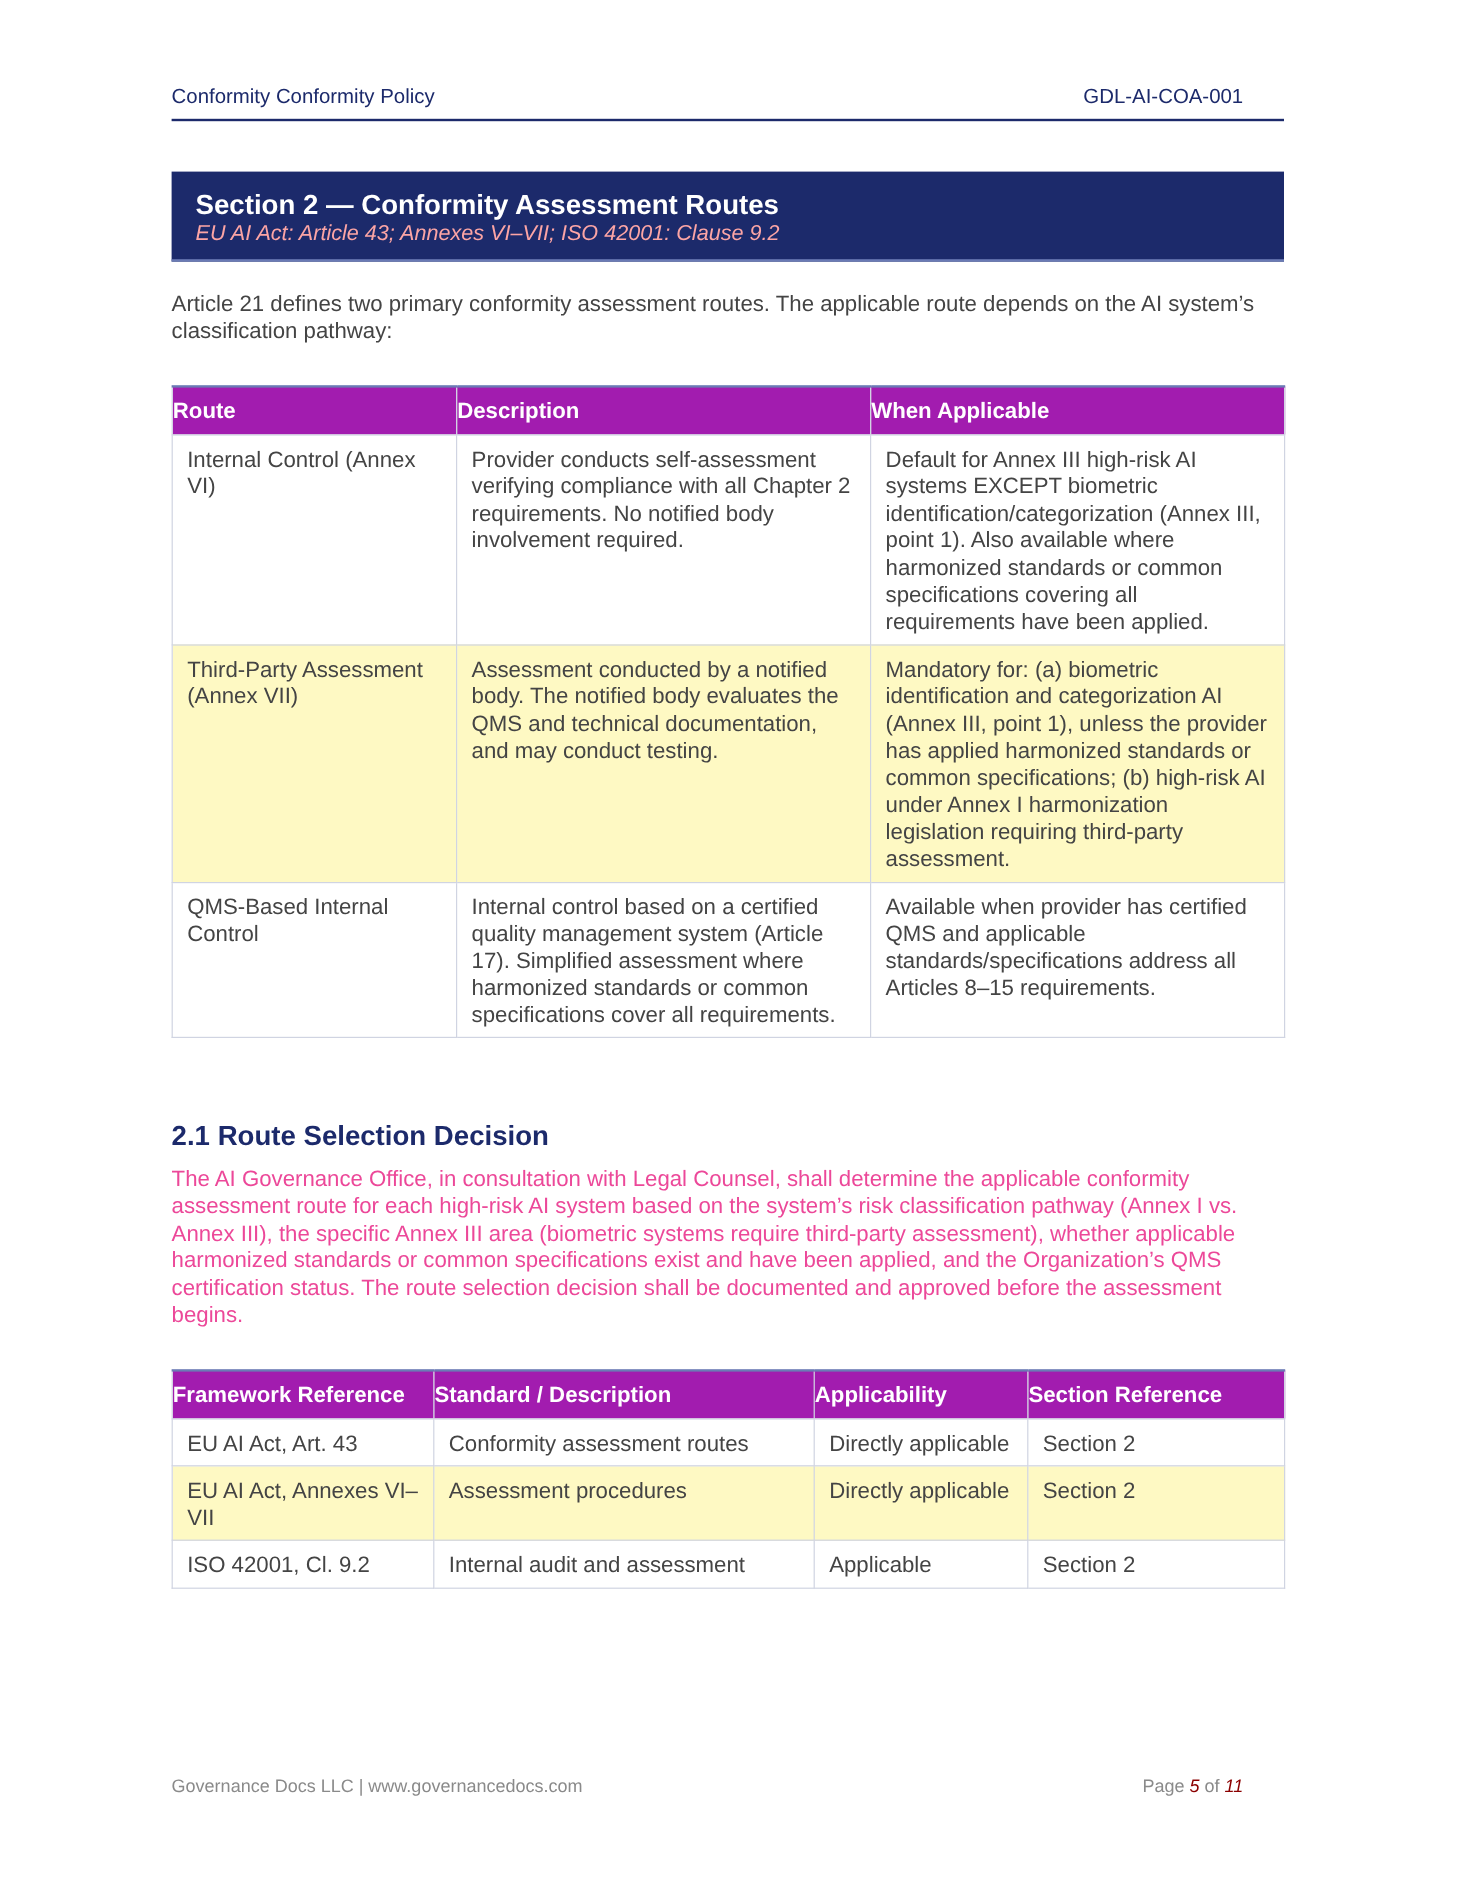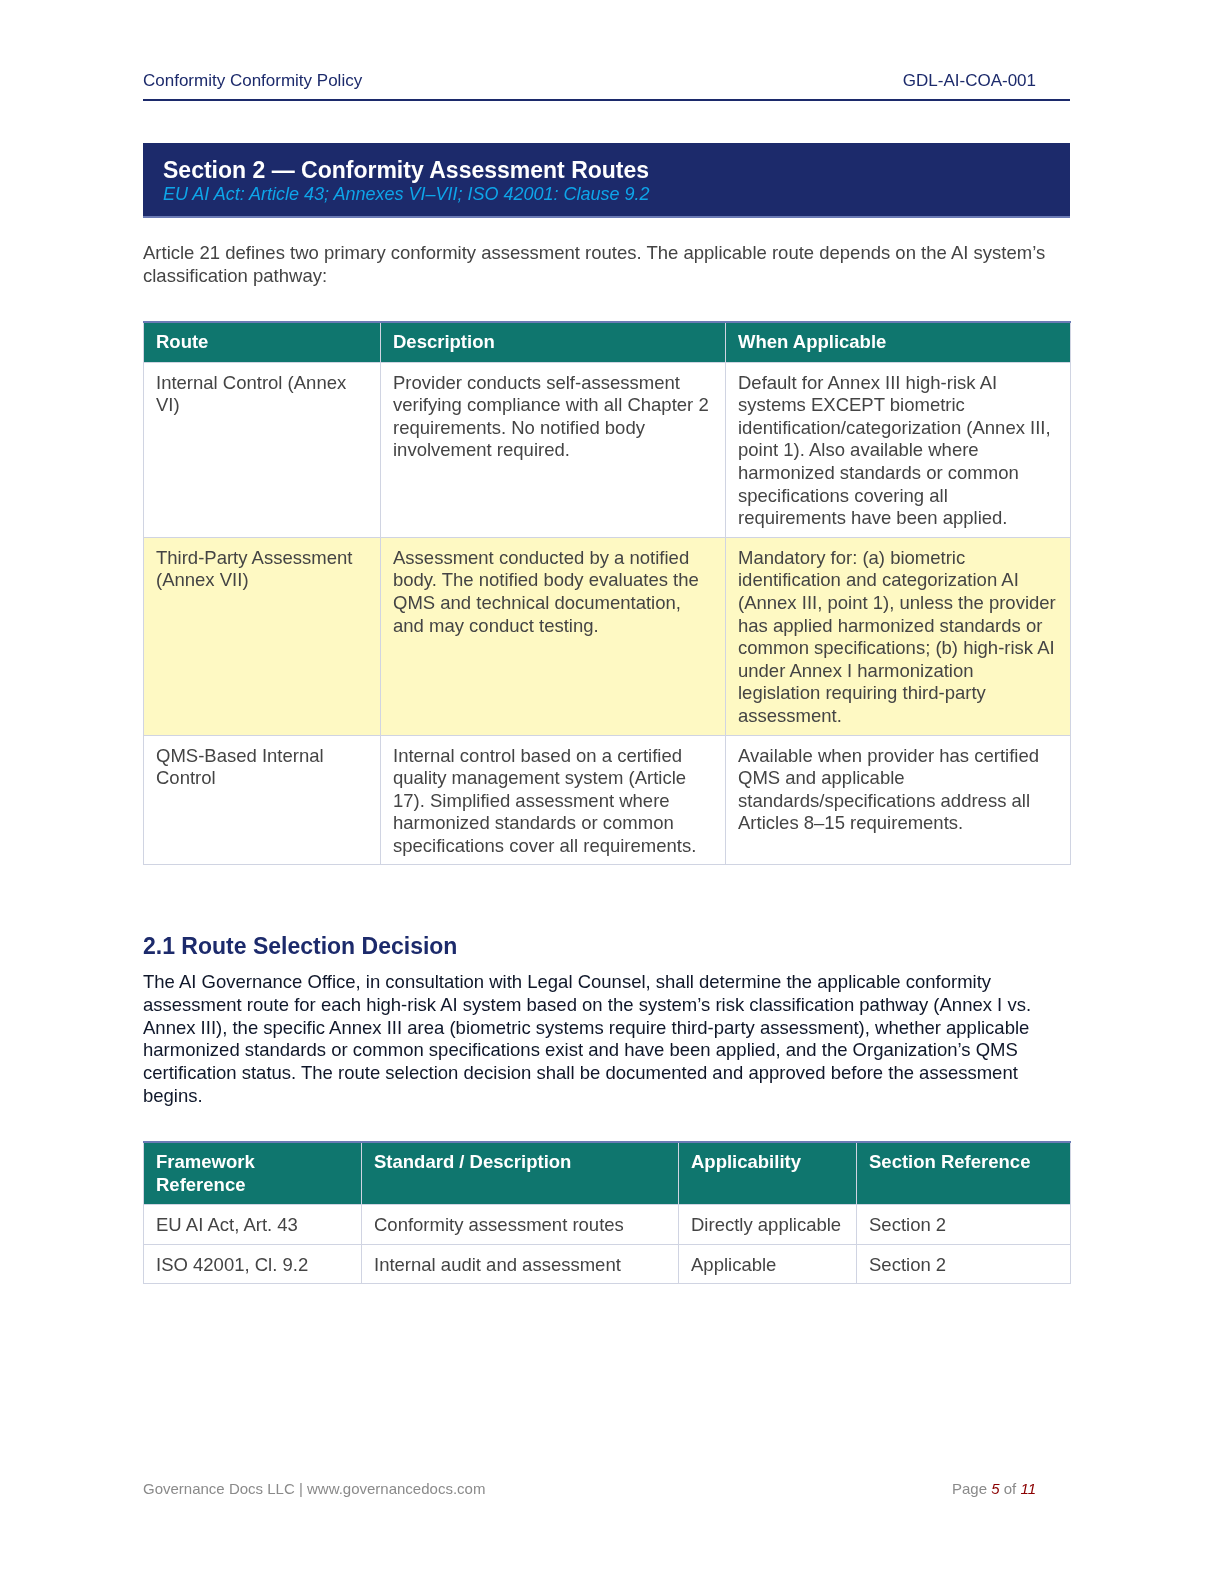--- a/index.html
+++ b/index.html
@@ -5,34 +5,34 @@
   html, body { margin: 0; padding: 0; background: #ffffff; }
   body { width: 1224px; height: 1584px; position: relative; font-family: "Liberation Sans", sans-serif; color: #444444; }
   .page { position: absolute; left: 143px; top: 0; width: 927px; }
 
   .running-header { position: absolute; top: 70px; left: 0; width: 927px; height: 29px; border-bottom: 2px solid #1c2a6b; }
   .running-header .left { position: absolute; left: 0; top: 1px; font-size: 17px; color: #1c2a6b; }
   .running-header .right { position: absolute; right: 34px; top: 1px; font-size: 17px; color: #1c2a6b; }
 
   .section-banner { position: absolute; top: 143px; left: 0; width: 927px; height: 75px; background: #1c2a6b; border-bottom: 2px solid #6b7bb5; box-sizing: border-box; padding-left: 34px; }
   .section-banner .title { position: absolute; left: 20px; top: 14px; font-size: 23px; font-weight: bold; color: #ffffff; }
-  .section-banner .subtitle { position: absolute; left: 20px; top: 41px; font-size: 18px; font-style: italic; color: #0ea5e9; }
+  .section-banner .subtitle { position: absolute; left: 20px; top: 41px; font-size: 18px; font-style: italic; color: #fca5a5; }
 
   .intro { position: absolute; top: 241px; left: 0; width: 927px; font-size: 18.5px; line-height: 23px; color: #444444; }
 
   table { border-collapse: collapse; table-layout: fixed; position: absolute; left: 0; width: 927px; font-size: 18.5px; line-height: 22.6px; }
-  th { background: #0f766e; color: #ffffff; font-weight: bold; text-align: left; vertical-align: top; padding: 8px 12px 8px 12px; border: 1px solid #d0d4e2; border-top: 2px solid #6b7bb5; }
+  th { background: #a21caf; color: #ffffff; font-weight: bold; text-align: left; vertical-align: top; padding: 8px 12px 8px 0; border: 1px solid #d0d4e2; border-top: 2px solid #6b7bb5; }
   td { vertical-align: top; padding: 9px 12px 7px 12px; border: 1px solid #d0d4e2; color: #444444; }
   tr.alt td { background: #fef9c3; }
 
   #routes-table { top: 321px; }
   #framework-table { top: 1141px; }
 
   .subheading { position: absolute; top: 933px; left: 0; font-size: 23px; font-weight: bold; color: #1c2a6b; }
-  .body-para { position: absolute; top: 971px; left: 0; width: 927px; font-size: 18.5px; line-height: 22.8px; color: #0f172a; }
+  .body-para { position: absolute; top: 971px; left: 0; width: 927px; font-size: 18.5px; line-height: 22.8px; color: #ec4899; }
 
   .footer-left { position: absolute; top: 1480px; left: 0; font-size: 15px; color: #8a8a8a; text-align: center; }
   .footer-right { position: absolute; top: 1480px; right: 34px; font-size: 15px; color: #8a8a8a; }
   .footer-right .num { color: #8b0000; font-style: italic; }
 </style>
 </head>
 <body>
 
 <div class="page">
 
@@ -98,20 +98,26 @@
         <th>Section Reference</th>
       </tr>
     </thead>
     <tbody>
       <tr>
         <td>EU AI Act, Art. 43</td>
         <td>Conformity assessment routes</td>
         <td>Directly applicable</td>
         <td>Section 2</td>
       </tr>
+      <tr class="alt">
+        <td>EU AI Act, Annexes VI–VII</td>
+        <td>Assessment procedures</td>
+        <td>Directly applicable</td>
+        <td>Section 2</td>
+      </tr>
       <tr>
         <td>ISO 42001, Cl. 9.2</td>
         <td>Internal audit and assessment</td>
         <td>Applicable</td>
         <td>Section 2</td>
       </tr>
     </tbody>
   </table>
 
   <div class="footer-left">Governance Docs LLC | www.governancedocs.com</div>

